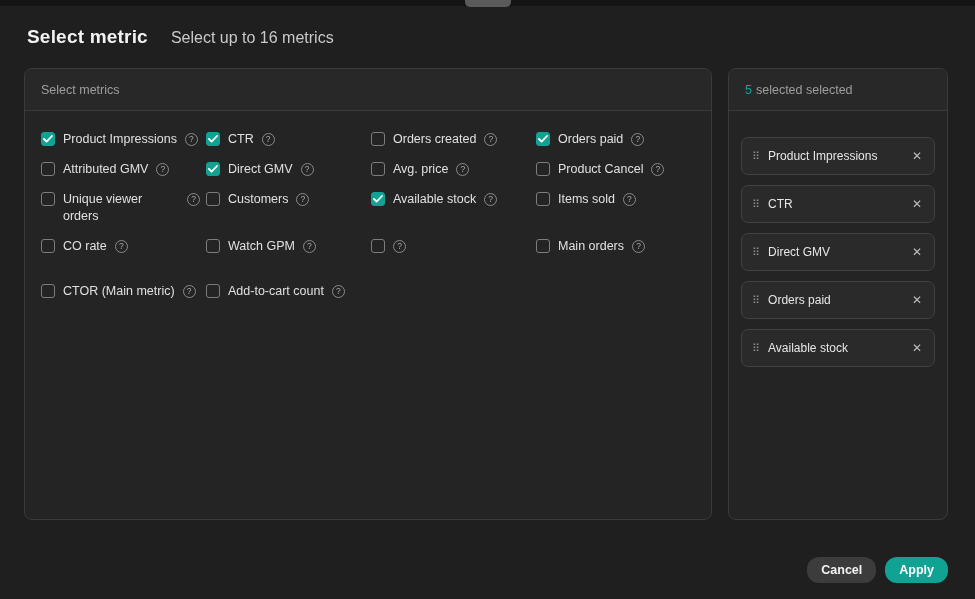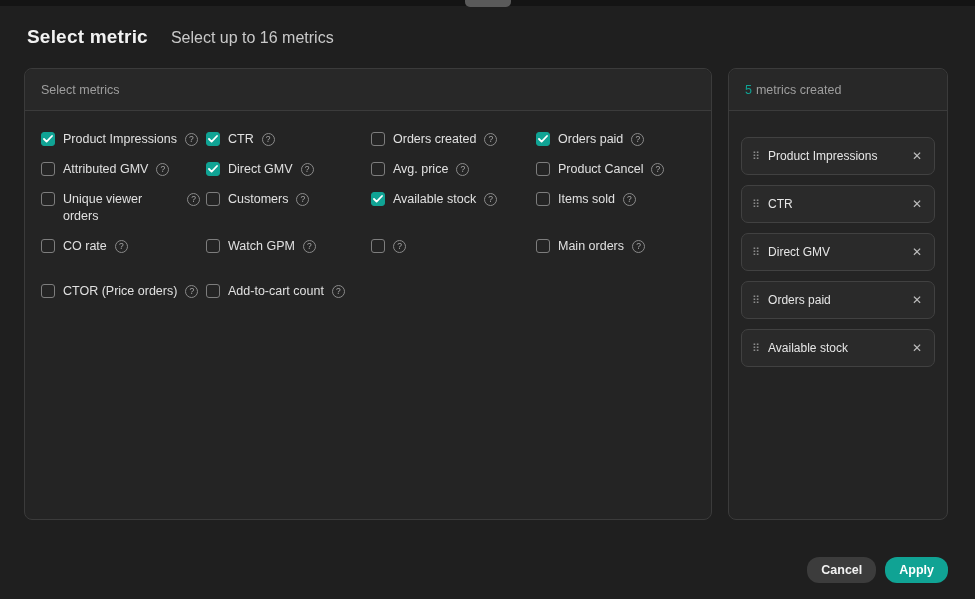--- a/index.html
+++ b/index.html
@@ -218,35 +218,35 @@
         <span class="cb"></span>
         <span class="help-icon">?</span>
       </div>
       <div class="metric-item">
         <span class="cb"></span>
         <span class="metric-label">Main orders</span>
         <span class="help-icon">?</span>
       </div>
       <div class="metric-item spacer-top">
         <span class="cb"></span>
-        <span class="metric-label">CTOR (Price orders)</span>
+        <span class="metric-label">CTOR (Main metric)</span>
         <span class="help-icon">?</span>
       </div>
       <div class="metric-item spacer-top">
         <span class="cb"></span>
         <span class="metric-label">Add-to-cart count</span>
         <span class="help-icon">?</span>
       </div>
     </div>
 </div>
 
 <div class="panel panel-right">
   <div class="panel-header">
     <span class="count-accent">5</span>
-    <span>metrics created</span>
+    <span>selected selected</span>
   </div>
   <div class="selected-list">
       <div class="selected-item">
         <span class="drag-handle">⠿</span>
         <span class="selected-label">Product Impressions</span>
         <button class="remove-btn">✕</button>
       </div>
       <div class="selected-item">
         <span class="drag-handle">⠿</span>
         <span class="selected-label">CTR</span>

